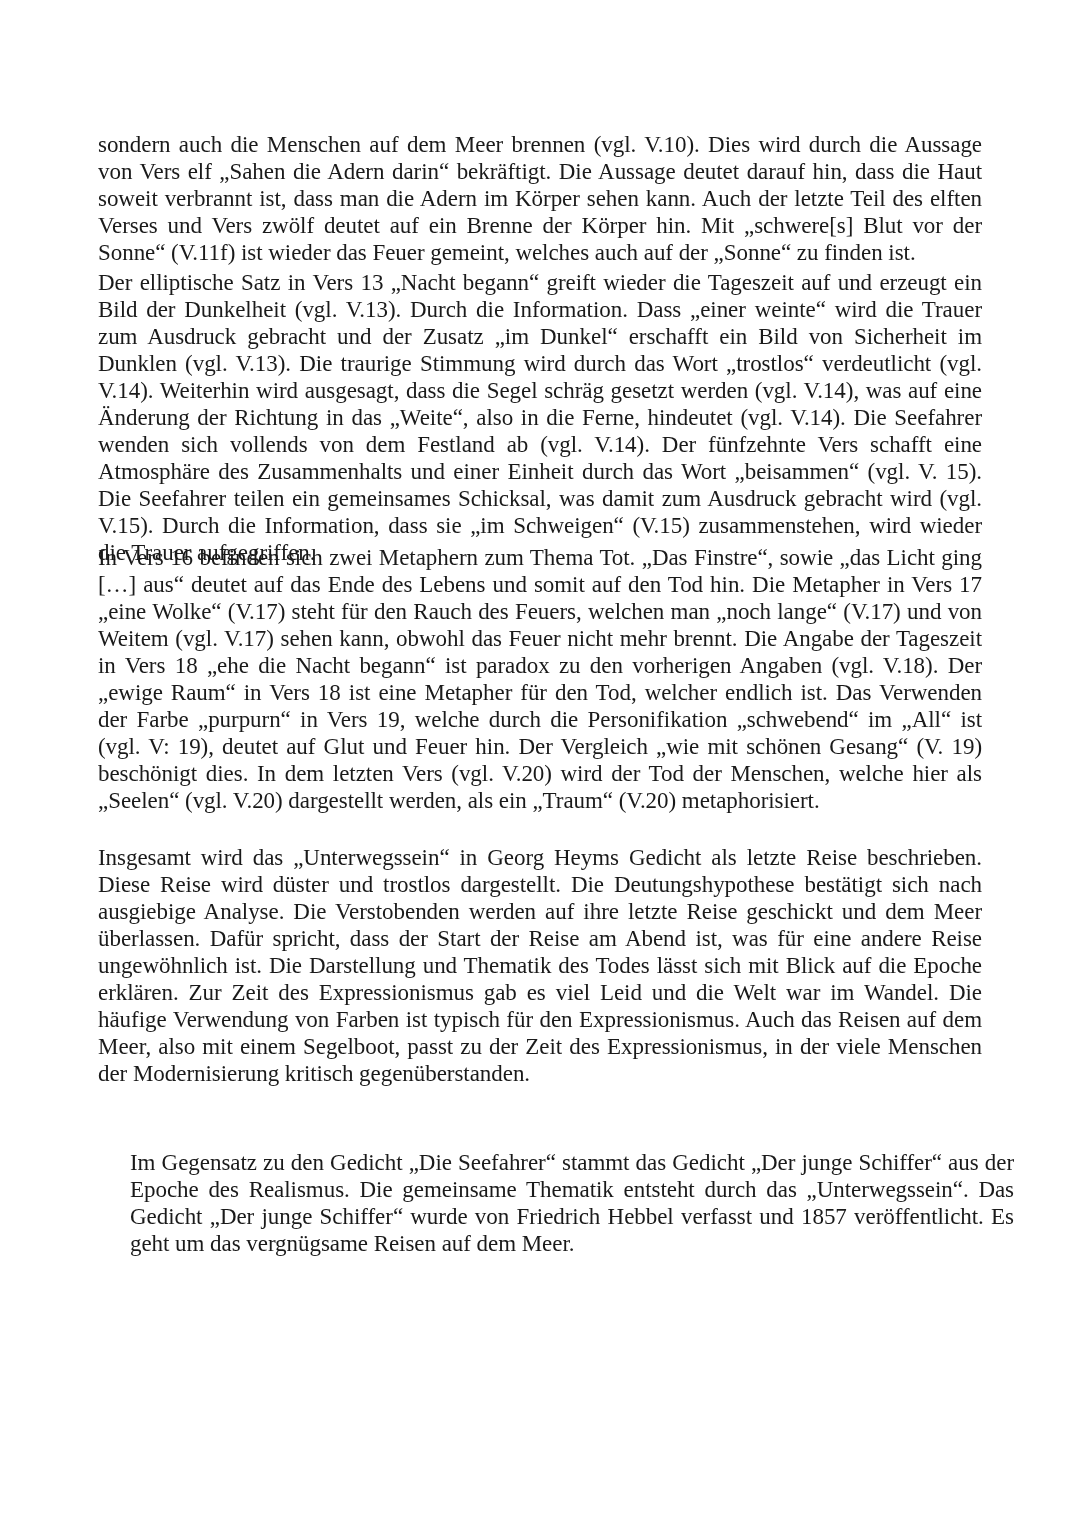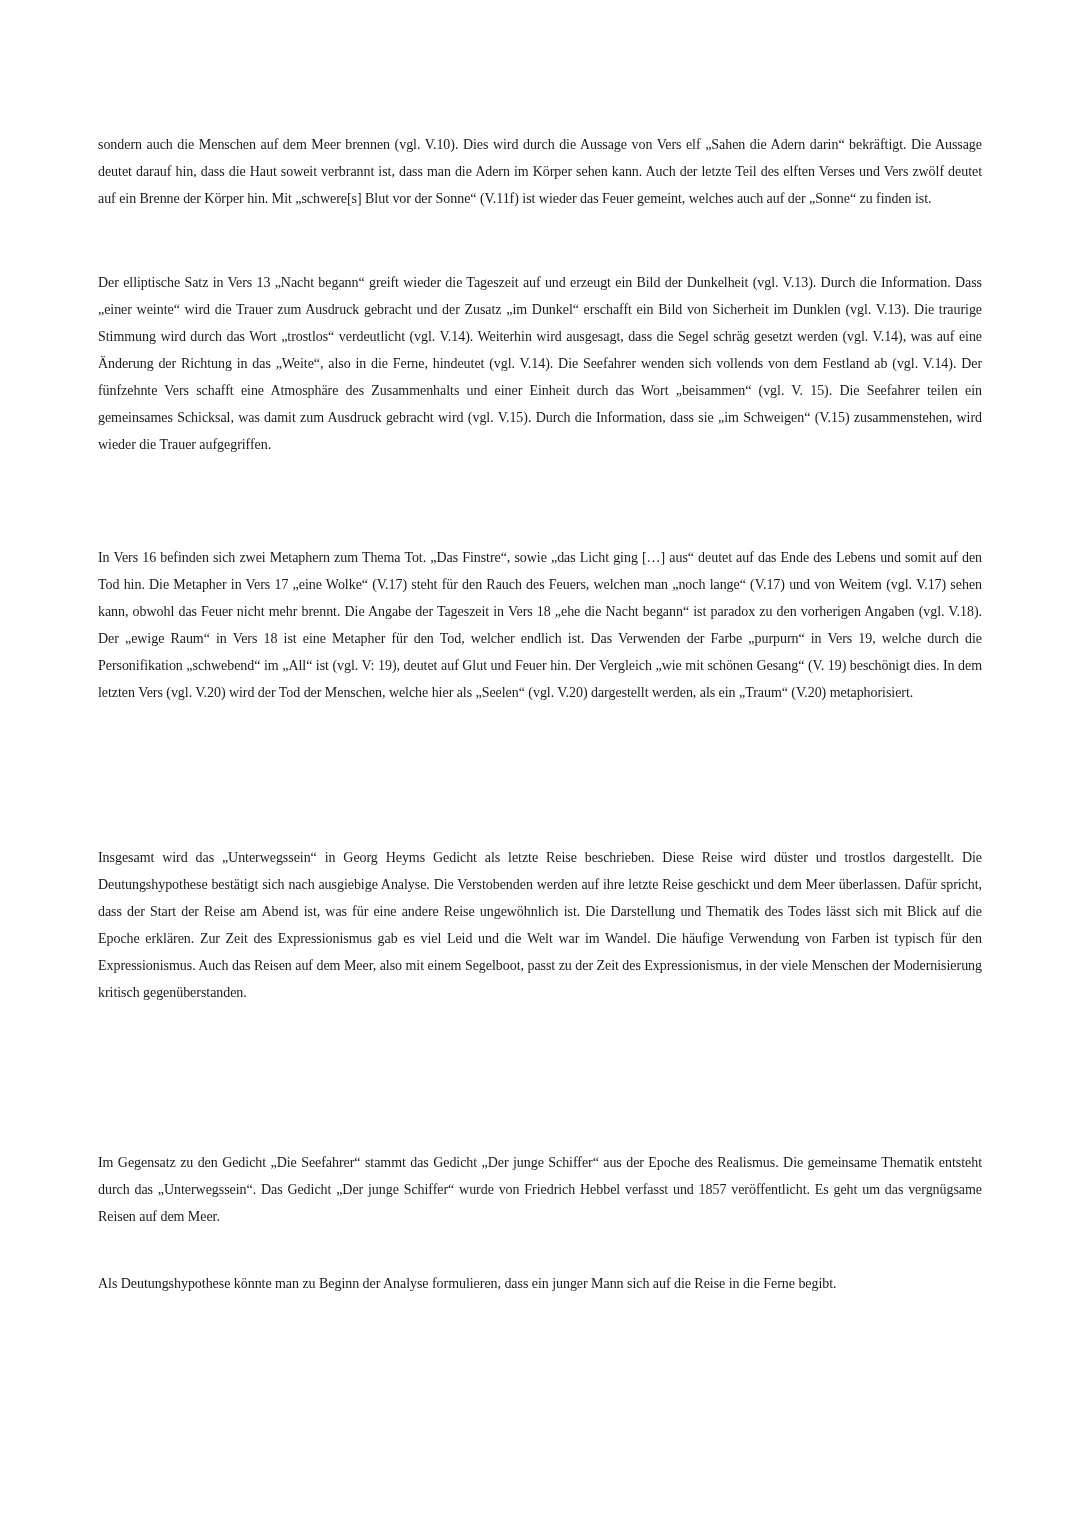--- a/index.html
+++ b/index.html
@@ -20,37 +20,36 @@
       width: 1080px;
       height: 1527px;
       background: #ffffff;
     }
     .para {
       position: absolute;
       left: 98px;
       width: 884px;
       margin: 0;
       font-family: "Liberation Serif", "DejaVu Serif", serif;
-      font-size: 14px;
+      font-size: 23px;
       line-height: 27px;
       color: #1a1a1a;
       text-align: justify;
       text-justify: inter-word;
       letter-spacing: -0.05px;
     }
     #p1 { top: 131px; }
     #p2 { top: 269px; }
     #p3 { top: 544px; }
     #p4 { top: 844px; }
-    #p5 { top: 1149px; }
+    #p5 { top: 1149px; margin-left: 32px; }
     #p6 { top: 1270px; }
   </style>
 </head>
 <body>
 
 <div class="page">
   <p id="p1" class="para">sondern auch die Menschen auf dem Meer brennen (vgl. V.10). Dies wird durch die Aussage von Vers elf „Sahen die Adern darin“ bekräftigt. Die Aussage deutet darauf hin, dass die Haut soweit verbrannt ist, dass man die Adern im Körper sehen kann. Auch der letzte Teil des elften Verses und Vers zwölf deutet auf ein Brenne der Körper hin. Mit „schwere[s] Blut vor der Sonne“ (V.11f) ist wieder das Feuer gemeint, welches auch auf der „Sonne“ zu finden ist.</p>
   <p id="p2" class="para">Der elliptische Satz in Vers 13 „Nacht begann“ greift wieder die Tageszeit auf und erzeugt ein Bild der Dunkelheit (vgl. V.13). Durch die Information. Dass „einer weinte“ wird die Trauer zum Ausdruck gebracht und der Zusatz „im Dunkel“ erschafft ein Bild von Sicherheit im Dunklen (vgl. V.13). Die traurige Stimmung wird durch das Wort „trostlos“ verdeutlicht (vgl. V.14). Weiterhin wird ausgesagt, dass die Segel schräg gesetzt werden (vgl. V.14), was auf eine Änderung der Richtung in das „Weite“, also in die Ferne, hindeutet (vgl. V.14). Die Seefahrer wenden sich vollends von dem Festland ab (vgl. V.14). Der fünfzehnte Vers schafft eine Atmosphäre des Zusammenhalts und einer Einheit durch das Wort „beisammen“ (vgl. V. 15). Die Seefahrer teilen ein gemeinsames Schicksal, was damit zum Ausdruck gebracht wird (vgl. V.15). Durch die Information, dass sie „im Schweigen“ (V.15) zusammenstehen, wird wieder die Trauer aufgegriffen.</p>
   <p id="p3" class="para">In Vers 16 befinden sich zwei Metaphern zum Thema Tot. „Das Finstre“, sowie „das Licht ging […] aus“ deutet auf das Ende des Lebens und somit auf den Tod hin. Die Metapher in Vers 17 „eine Wolke“ (V.17) steht für den Rauch des Feuers, welchen man „noch lange“ (V.17) und von Weitem (vgl. V.17) sehen kann, obwohl das Feuer nicht mehr brennt. Die Angabe der Tageszeit in Vers 18 „ehe die Nacht begann“ ist paradox zu den vorherigen Angaben (vgl. V.18). Der „ewige Raum“ in Vers 18 ist eine Metapher für den Tod, welcher endlich ist. Das Verwenden der Farbe „purpurn“ in Vers 19, welche durch die Personifikation „schwebend“ im „All“ ist (vgl. V: 19), deutet auf Glut und Feuer hin. Der Vergleich „wie mit schönen Gesang“ (V. 19) beschönigt dies. In dem letzten Vers (vgl. V.20) wird der Tod der Menschen, welche hier als „Seelen“ (vgl. V.20) dargestellt werden, als ein „Traum“ (V.20) metaphorisiert.</p>
   <p id="p4" class="para">Insgesamt wird das „Unterwegssein“ in Georg Heyms Gedicht als letzte Reise beschrieben. Diese Reise wird düster und trostlos dargestellt. Die Deutungshypothese bestätigt sich nach ausgiebige Analyse. Die Verstobenden werden auf ihre letzte Reise geschickt und dem Meer überlassen. Dafür spricht, dass der Start der Reise am Abend ist, was für eine andere Reise ungewöhnlich ist. Die Darstellung und Thematik des Todes lässt sich mit Blick auf die Epoche erklären. Zur Zeit des Expressionismus gab es viel Leid und die Welt war im Wandel. Die häufige Verwendung von Farben ist typisch für den Expressionismus. Auch das Reisen auf dem Meer, also mit einem Segelboot, passt zu der Zeit des Expressionismus, in der viele Menschen der Modernisierung kritisch gegenüberstanden.</p>
   <p id="p5" class="para">Im Gegensatz zu den Gedicht „Die Seefahrer“ stammt das Gedicht „Der junge Schiffer“ aus der Epoche des Realismus. Die gemeinsame Thematik entsteht durch das „Unterwegssein“. Das Gedicht „Der junge Schiffer“ wurde von Friedrich Hebbel verfasst und 1857 veröffentlicht. Es geht um das vergnügsame Reisen auf dem Meer.</p>
-  <p id="p6" class="para">Als Deutungshypothese könnte man zu Beginn der Analyse formulieren, dass ein junger Mann sich auf die Reise in die Ferne begibt.</p>
 </div>
 
 </body></html>

